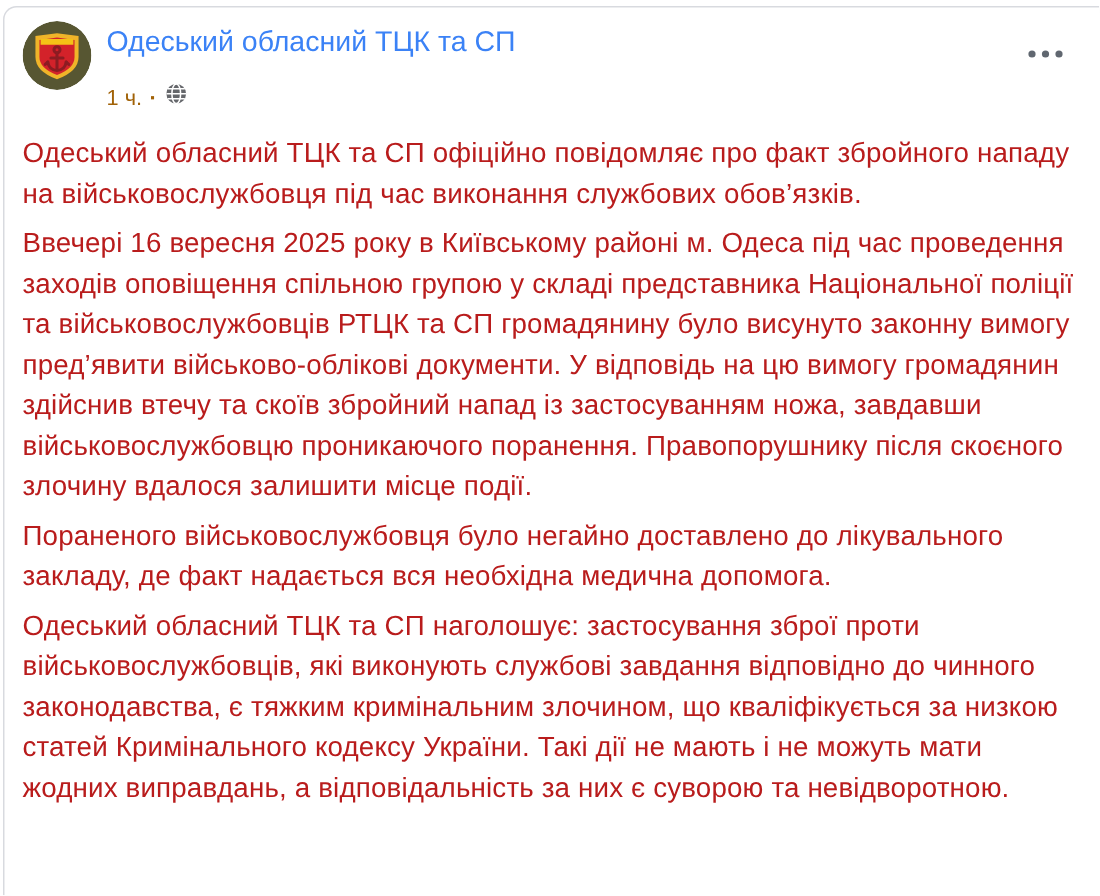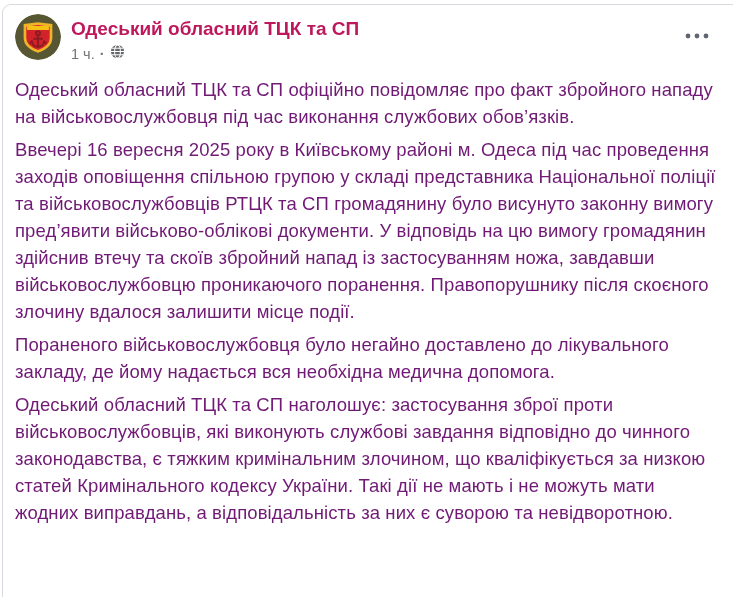--- a/index.html
+++ b/index.html
@@ -21,39 +21,39 @@
   
   .post-header { display:flex; align-items:flex-start; }
   .avatar-btn {
     width:46px; height:46px; border-radius:50%;
     overflow:hidden; flex:0 0 auto; cursor:pointer;
     display:block; border:none; background:none; padding:0;
   }
   .avatar-btn svg { display:block; }
   .header-text { margin-left:10px; padding-top:3px; min-width:0; }
   .page-name {
-    font-size:19px; font-weight:bold; line-height:23px;
-    color:#be185d; cursor:pointer; white-space:nowrap;
+    font-size:19px; font-weight:normal; line-height:23px;
+    color:#3b82f6; cursor:pointer; white-space:nowrap;
   }
   .meta-row {
     display:flex; align-items:flex-end; gap:5px;
-    margin-top:3px; color:#737373; font-size:14.5px; line-height:18px;
+    margin-top:14px; color:#a16207; font-size:14.5px; line-height:18px;
   }
   .meta-sep { font-weight:bold; }
   .globe { display:inline-block; margin-top:1px; }
   .more-btn {
     margin-left:auto; margin-top:8px; margin-right:2px;
     border:none; background:none; cursor:pointer;
     width:36px; height:28px; border-radius:6px;
     display:flex; align-items:center; justify-content:center;
   }
   
   .post-body { margin-top:13px; }
   .post-body p {
-    font-size:18.5px; line-height:27px; color:#701a75;
+    font-size:18.5px; line-height:27px; color:#b91c1c;
     margin:0 0 6px 0; letter-spacing:0.1px;
   }
 </style>
 </head>
 <body>
 
 <div class="post-card">
 
   <div class="post-header">
 
@@ -98,17 +98,17 @@
         <circle cx="13" cy="5" r="2.4" fill="#606770"></circle>
         <circle cx="22" cy="5" r="2.4" fill="#606770"></circle>
       </svg>
     </button>
 
   </div>
 
   <div class="post-body">
     <p>Одеський обласний ТЦК та СП офіційно повідомляє про факт збройного нападу на військовослужбовця під час виконання службових обов’язків.</p>
     <p>Ввечері 16 вересня 2025 року в Київському районі м. Одеса під час проведення заходів оповіщення спільною групою у складі представника Національної поліції та військовослужбовців РТЦК та СП громадянину було висунуто законну вимогу пред’явити військово-облікові документи. У відповідь на цю вимогу громадянин здійснив втечу та скоїв збройний напад із застосуванням ножа, завдавши військовослужбовцю проникаючого поранення. Правопорушнику після скоєного злочину вдалося залишити місце події.</p>
-    <p>Пораненого військовослужбовця було негайно доставлено до лікувального закладу, де йому надається вся необхідна медична допомога.</p>
+    <p>Пораненого військовослужбовця було негайно доставлено до лікувального закладу, де факт надається вся необхідна медична допомога.</p>
     <p>Одеський обласний ТЦК та СП наголошує: застосування зброї проти військовослужбовців, які виконують службові завдання відповідно до чинного законодавства, є тяжким кримінальним злочином, що кваліфікується за низкою статей Кримінального кодексу України. Такі дії не мають і не можуть мати жодних виправдань, а відповідальність за них є суворою та невідворотною.</p>
   </div>
 
 </div>
 
 </body></html>

